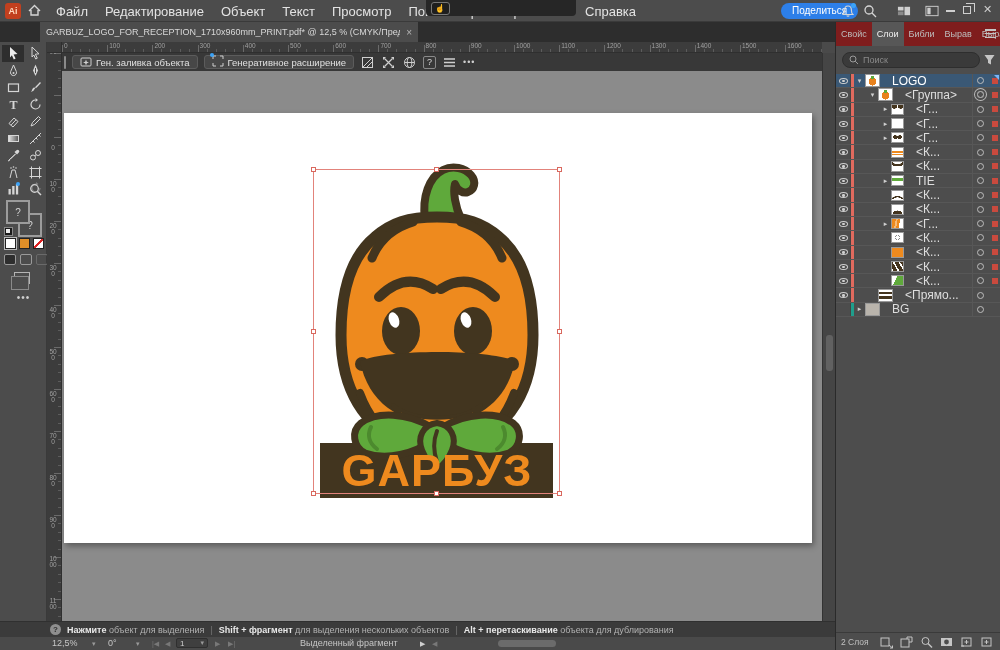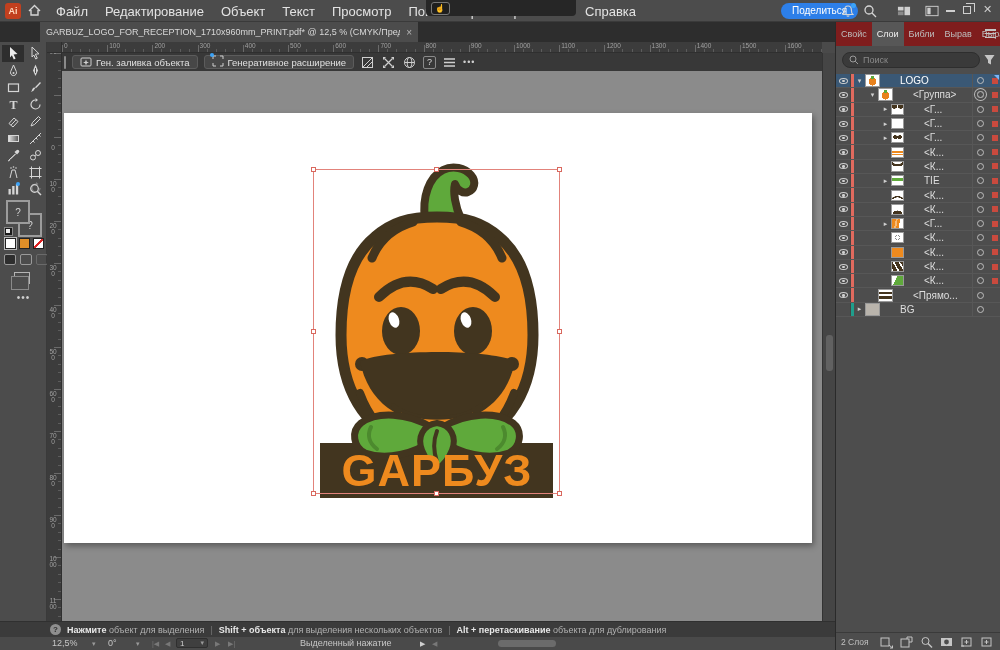--- a/index.html
+++ b/index.html
@@ -101,21 +101,21 @@
   #layer-rows{position:absolute;left:0;top:52px;width:165px}
   .lrow{height:14.3px;display:flex;align-items:center;border-bottom:1px solid #575757;position:relative}
   .lrow.sel{background:#3a5875}
   .eyec{width:15px;height:100%;display:flex;align-items:center;justify-content:center;border-right:1px solid #434343;flex:none}
   .eye{width:9px;height:6px;border:1px solid #cfcfcf;border-radius:50%;position:relative}
   .eye:before{content:"";position:absolute;left:2.5px;top:1px;width:2.5px;height:2.5px;border-radius:50%;background:#cfcfcf}
   .cbar{width:3px;height:100%;flex:none}
   .chv{width:11px;font-size:7px;color:#cfcfcf;text-align:center;flex:none}
   .th{width:13px;height:11px;background:#fff;border:1px solid #999;flex:none}
   .th-lg{width:15px;height:13px}
-  .lbl{font-size:10px;color:#dedede;margin-left:20px;white-space:nowrap;overflow:hidden;flex:1}
+  .lbl{font-size:12px;color:#dedede;margin-left:12px;white-space:nowrap;overflow:hidden;flex:1}
   .tgt{width:16px;display:flex;justify-content:center;flex:none;border-left:1px solid #575757;height:100%;align-items:center}
   .circ{width:7px;height:7px;border:1px solid #bdbdbd;border-radius:50%}
   .circ.ring{box-shadow:0 0 0 2px #4d4d4d,0 0 0 3px #bdbdbd}
   .sqc{width:13px;display:flex;justify-content:center;flex:none}
   .redsq{width:6px;height:6px;background:#c94a3e}
   #rows-marker{position:absolute;right:1px;top:53px;width:0;height:0;border-top:5px solid #7ab4f5;border-left:5px solid transparent}
   #pfooter{position:absolute;left:0;bottom:0;width:165px;height:18px;background:#4d4d4d;border-top:1px solid #3a3a3a;display:flex;align-items:center;gap:7px;padding:0 5px}
   #layer-count{font-size:8.5px;color:#c0c0c0;margin-right:4px;white-space:nowrap}
   
   .th-pumpkin{background:radial-gradient(circle at 50% 22%,#5fa93b 0 16%,transparent 17%),radial-gradient(circle at 50% 60%,#e8821d 0 42%,transparent 43%),#fff}
@@ -464,37 +464,37 @@
     <div class="hdl" style="left:495px;top:420px"></div>
   </div>
 
   <div id="vscroll" class="abs">
     <div id="vthumb"></div>
     <div id="vchev"></div>
   </div>
 
   <div id="hintbar" class="abs">
     <span id="help-circ">?</span>
-    <span id="hint-text"><b>Нажмите</b> объект для выделения<span class="sep">|</span><b>Shift + объекта</b> для выделения нескольких объектов<span class="sep">|</span><b>Alt + перетаскивание</b> объекта для дублирования</span>
+    <span id="hint-text"><b>Нажмите</b> объект для выделения<span class="sep">|</span><b>Shift + фрагмент</b> для выделения нескольких объектов<span class="sep">|</span><b>Alt + перетаскивание</b> объекта для дублирования</span>
   </div>
 
   <div id="statusbar" class="abs">
     <span class="s" style="left:52px">12,5%</span>
     <span class="s chev" style="left:92px;top:3px">▾</span>
     <span class="s" style="left:108px">0°</span>
     <span class="s chev" style="left:136px;top:3px">▾</span>
     <span class="s navarr" style="left:152px;top:3px">|◀</span>
     <span class="s navarr" style="left:165px;top:3px">◀</span>
     <span id="ab-box">
         <span>1</span>
         <span class="chev">▾</span>
       </span>
     <span class="s navarr" style="left:215px;top:3px">▶</span>
     <span class="s navarr" style="left:228px;top:3px">▶|</span>
-    <span class="s" style="left:300px">Выделенный нажатие</span>
+    <span class="s" style="left:300px">Выделенный фрагмент</span>
     <span class="s" style="left:420px;color:#cfcfcf;font-size:7px;top:3px">▶</span>
     <span class="s navarr" style="left:432px;top:3px">◀</span>
     <div id="hthumb"></div>
   </div>
 
   <div id="rpanel" class="abs">
     <div id="ptabs">
         <div class="ptab">Свойс</div>
         <div class="ptab active">Слои</div>
         <div class="ptab">Библи</div>

